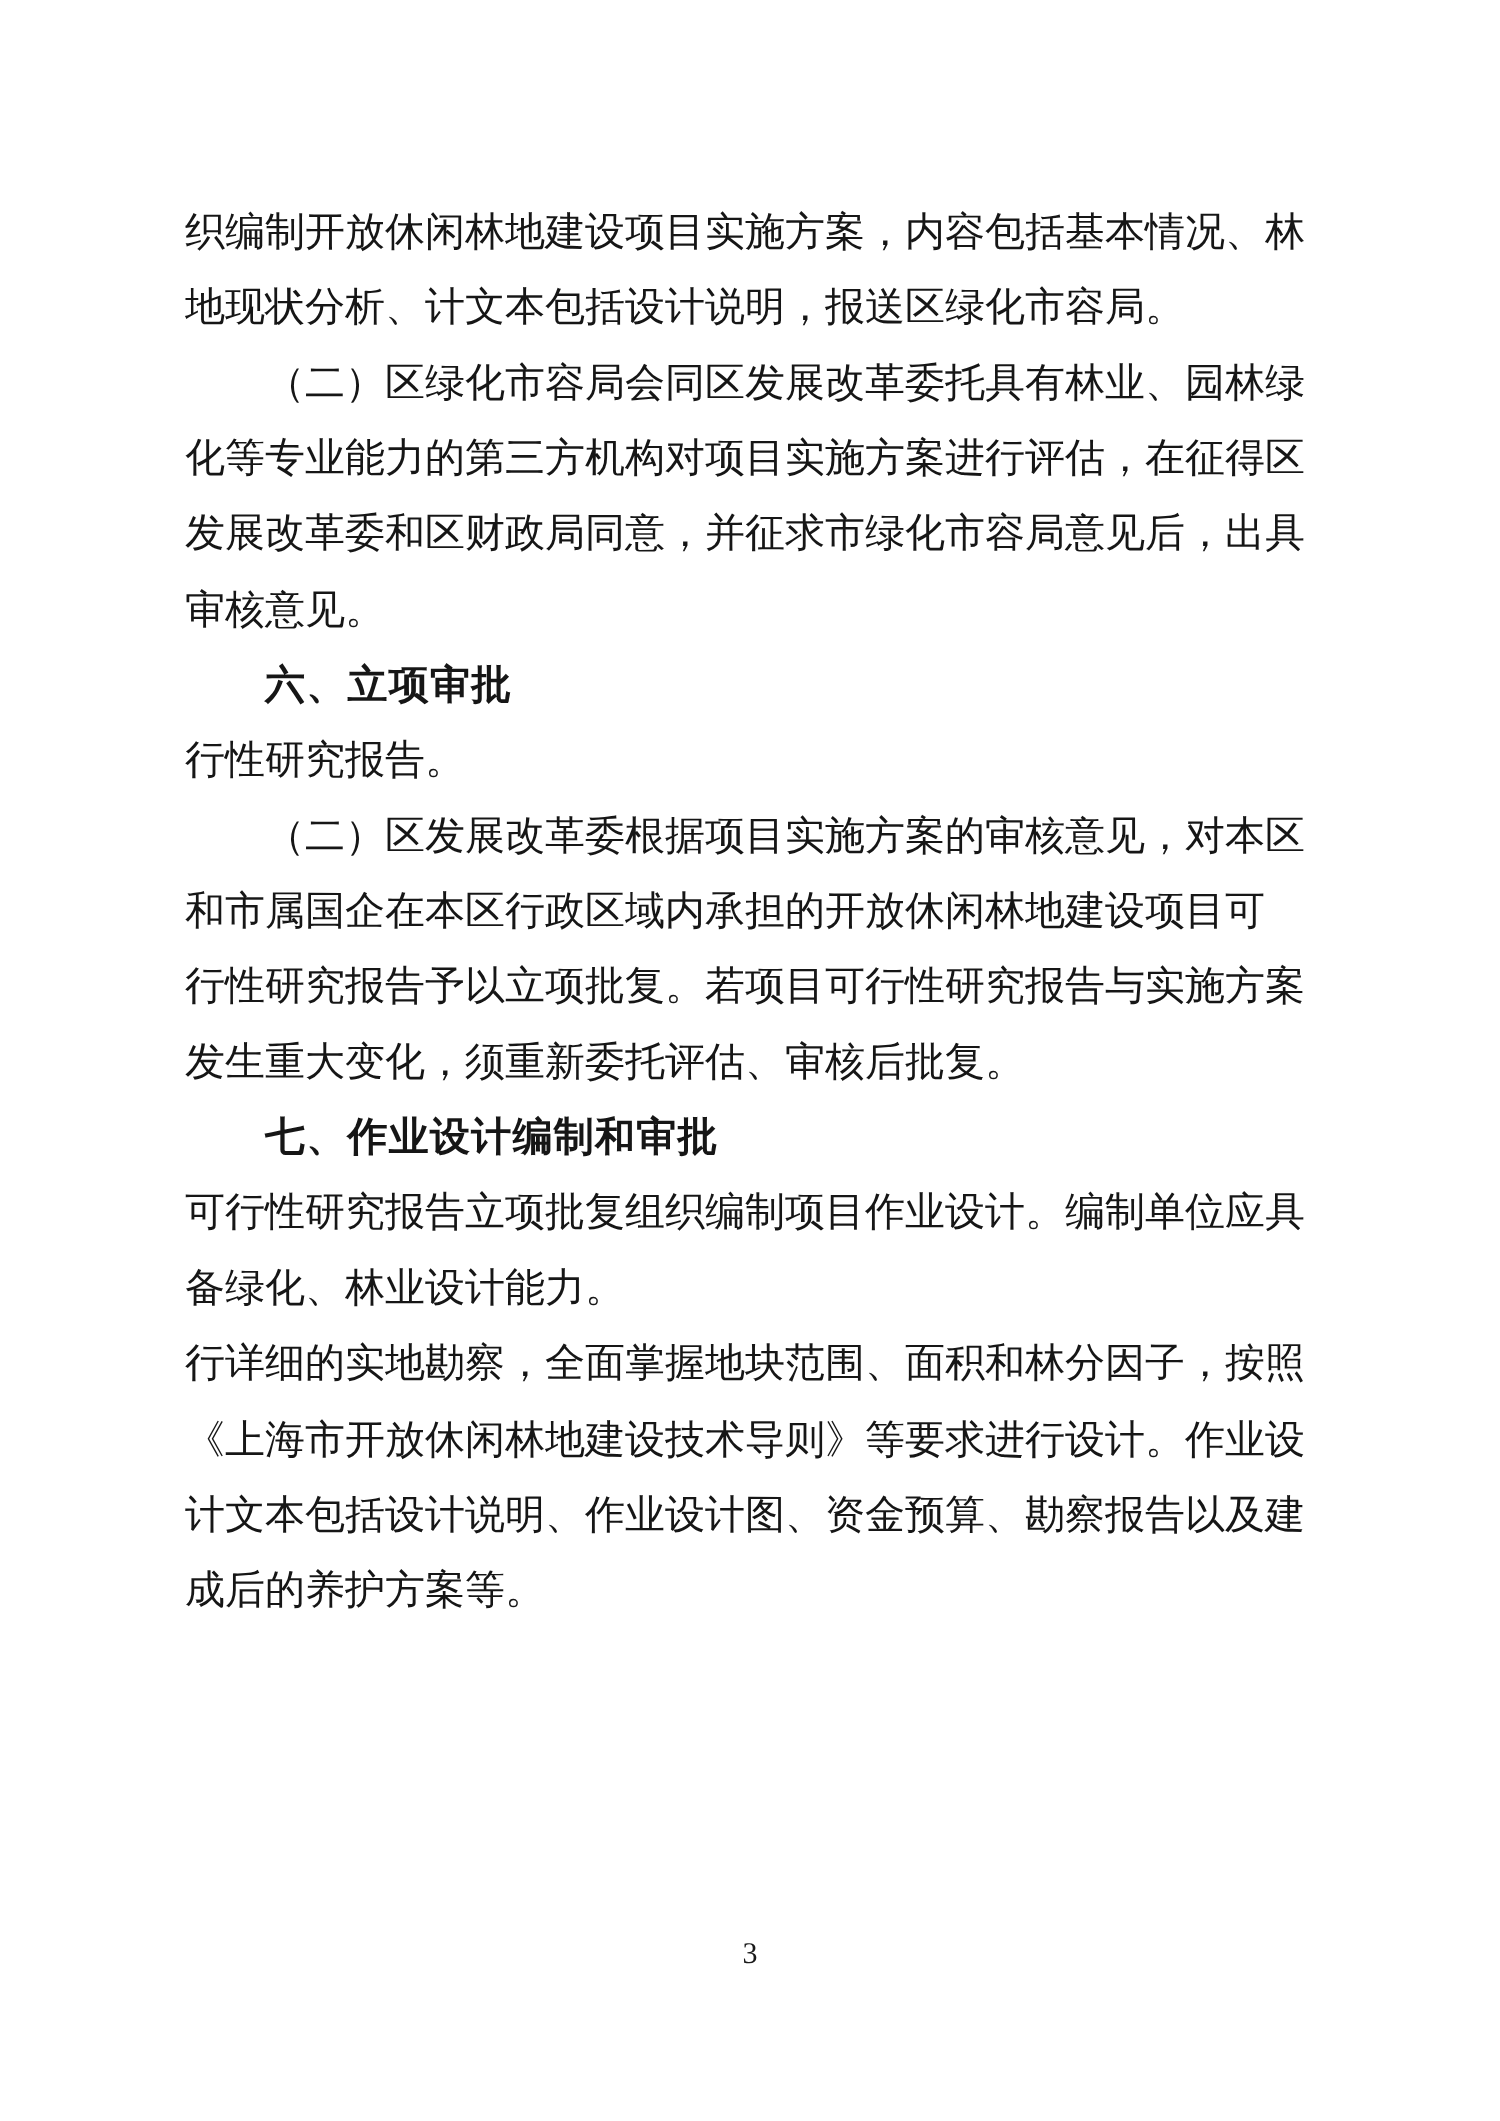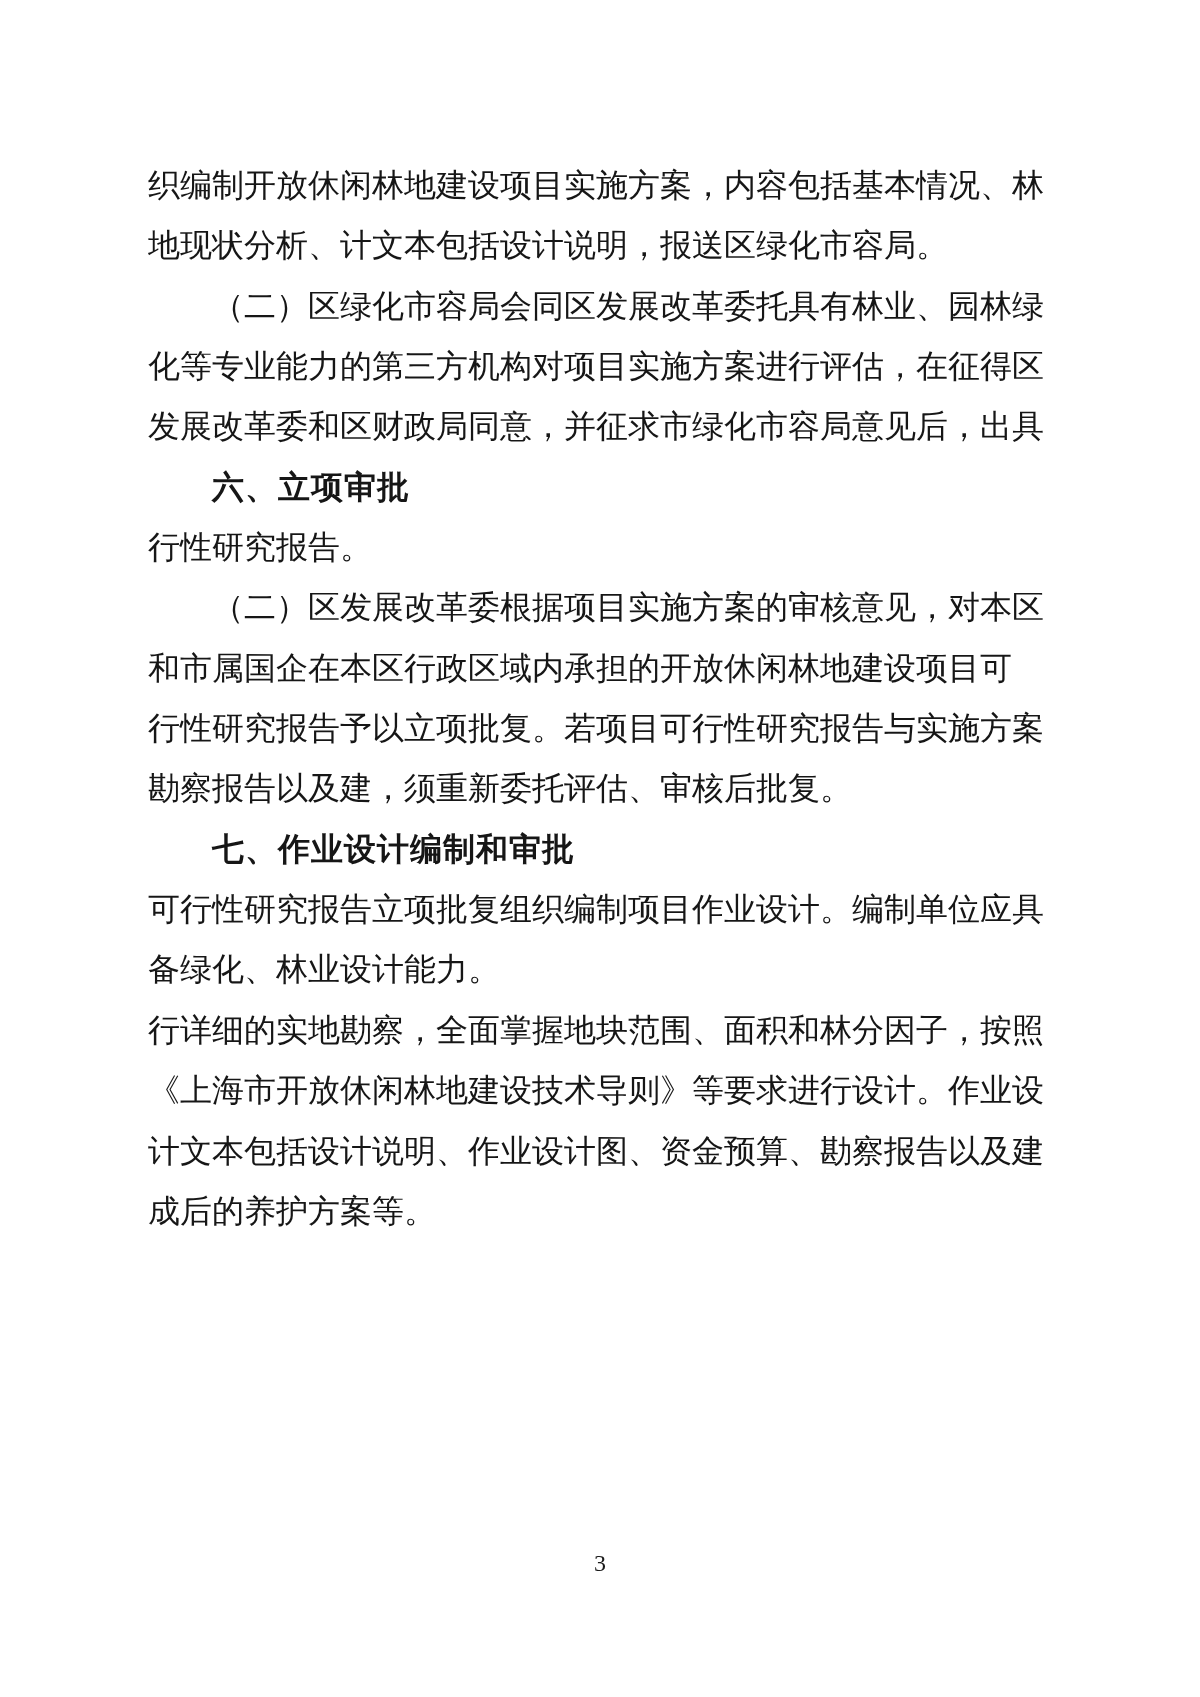--- a/index.html
+++ b/index.html
@@ -54,26 +54,27 @@
 </head>
 <body>
 
 <div class="page">
   <div class="text-block">
     <div class="line">织编制开放休闲林地建设项目实施方案，内容包括基本情况、林</div>
     <div class="line">地现状分析、计文本包括设计说明，报送区绿化市容局。</div>
     <div class="line indent">（二）区绿化市容局会同区发展改革委托具有林业、园林绿</div>
     <div class="line">化等专业能力的第三方机构对项目实施方案进行评估，在征得区</div>
     <div class="line">发展改革委和区财政局同意，并征求市绿化市容局意见后，出具</div>
+    <div class="line">审核意见。</div>
     <div class="line heading indent">六、立项审批</div>
     <div class="line">行性研究报告。</div>
     <div class="line indent">（二）区发展改革委根据项目实施方案的审核意见，对本区</div>
     <div class="line">和市属国企在本区行政区域内承担的开放休闲林地建设项目可</div>
     <div class="line">行性研究报告予以立项批复。若项目可行性研究报告与实施方案</div>
-    <div class="line">勘察报告以及建，须重新委托评估、审核后批复。</div>
+    <div class="line">发生重大变化，须重新委托评估、审核后批复。</div>
     <div class="line heading indent">七、作业设计编制和审批</div>
     <div class="line">可行性研究报告立项批复组织编制项目作业设计。编制单位应具</div>
     <div class="line">备绿化、林业设计能力。</div>
     <div class="line">行详细的实地勘察，全面掌握地块范围、面积和林分因子，按照</div>
     <div class="line">《上海市开放休闲林地建设技术导则》等要求进行设计。作业设</div>
     <div class="line">计文本包括设计说明、作业设计图、资金预算、勘察报告以及建</div>
     <div class="line">成后的养护方案等。</div>
   </div>
   <div class="page-number">3</div>
 </div>

